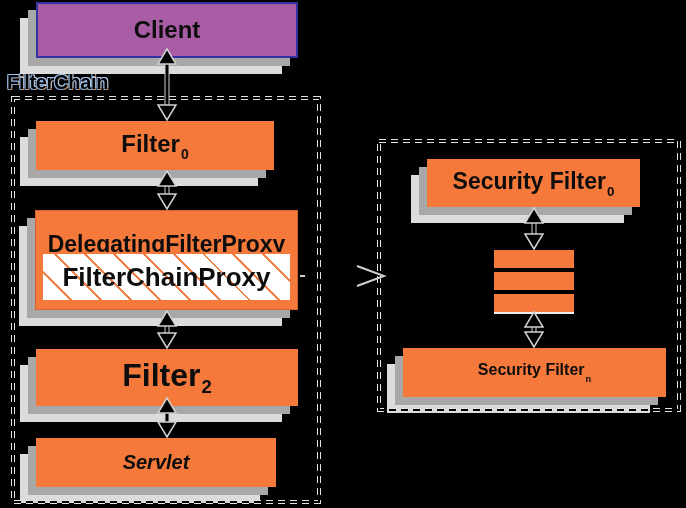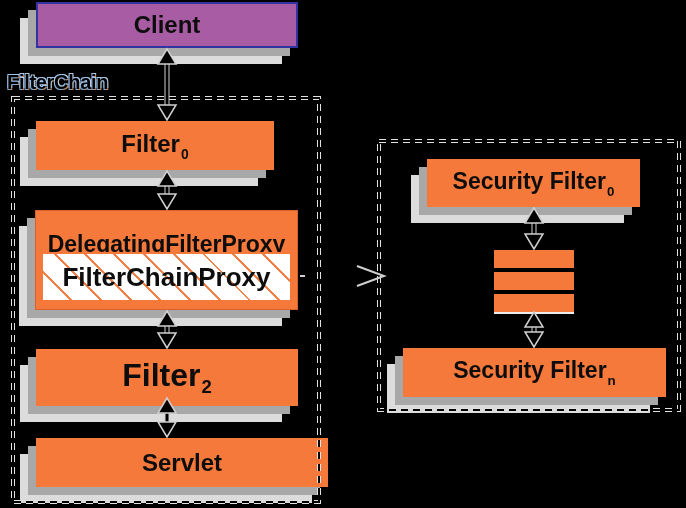--- a/index.html
+++ b/index.html
@@ -14,21 +14,21 @@
     background:var(--background);
     font-family:"Liberation Sans","DejaVu Sans",sans-serif;
     overflow:hidden;
   }
   .box{
     position:absolute; display:flex; align-items:center; justify-content:center;
     font-weight:bold; color:var(--text); box-sizing:border-box;
   }
   .shadowed{ box-shadow:-8px 8px 0 var(--shadow-dark), -16px 16px 0 var(--shadow-light); }
   .client{
-    left:36px; top:2px; width:262px; height:46px;
+    left:36px; top:2px; width:262px; height:56px;
     background:var(--purple); border:2px solid var(--client-border);
     font-size:24px;
   }
   .orangebox{ background:var(--orange); }
   .filter0{ left:36px; top:121px; width:238px; height:49px; font-size:24px; }
   .dfp{ left:35px; top:210px; width:263px; height:100px; border:1px solid #D95F2B; }
   .dfp-title{
     position:absolute; top:0; left:0; right:0; height:42px;
     display:flex; align-items:center; justify-content:center;
     font-weight:bold; font-size:23px; color:var(--text);margin-top:12px;
@@ -36,23 +36,23 @@
   .fcp{
     position:absolute; left:5px; right:5px; bottom:7px; height:50px;
     background:
       repeating-linear-gradient(45deg, transparent 0px, transparent 19px, var(--hatch) 19px, var(--hatch) 21px),
       #FFFFFF;
     border:2px solid var(--orange);
     display:flex; align-items:center; justify-content:center;
     font-weight:bold; font-size:26px; color:var(--text); box-sizing:border-box;
   }
   .filter2{ left:36px; top:349px; width:262px; height:57px; font-size:32px; }
-  .servlet{ left:36px; top:438px; width:292px; height:49px; font-size:24px; }
+  .servlet{ left:36px; top:438px; width:240px; height:49px; font-size:20px;font-style:italic; }
   .sec0{ left:427px; top:159px; width:213px; height:48px; font-size:23px; }
-  .secn{ left:403px; top:348px; width:263px; height:49px; font-size:23px; }
+  .secn{ left:403px; top:348px; width:263px; height:49px; font-size:16px; }
   .bar{ position:absolute; left:494px; width:80px; height:18px; background:var(--orange); }
   .bar1{ top:250px; } .bar2{ top:272px; }
   .bar3{ top:294px; border-bottom:2px solid #EDEDED; }
   .sub{ font-size:0.58em; vertical-align:-7px; margin-left:1px; }
   .chain-label{
     position:absolute; font-weight:bold; font-size:20px; color:#000;
     letter-spacing:-0.3px; white-space:nowrap;
     text-shadow:
       -1px -1px 0 var(--fringe-blue),
       -1px  1px 0 #7FA8D8,

